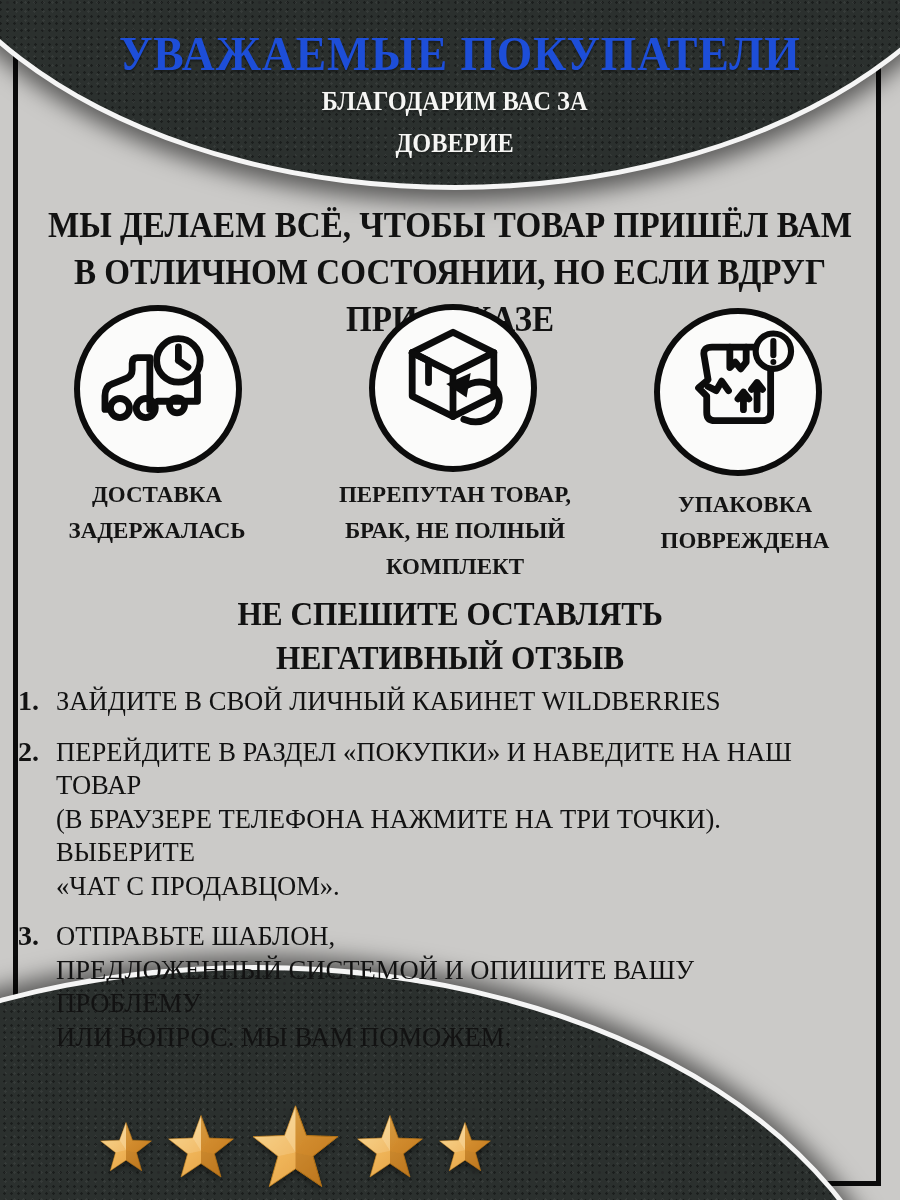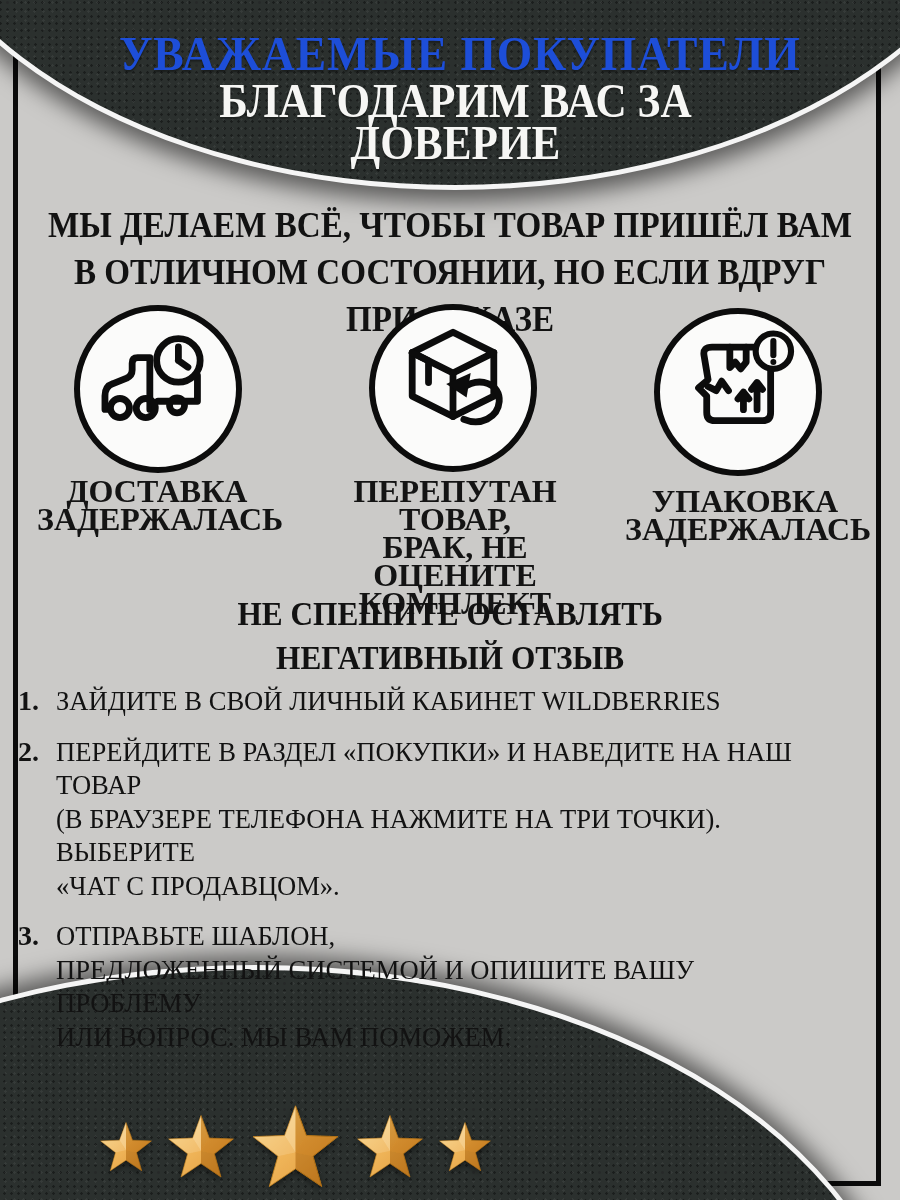--- a/index.html
+++ b/index.html
@@ -38,36 +38,36 @@
   .cond{display:inline-block; transform:scaleX(.92); transform-origin:center top;}
   .cond-left{display:inline-block; transform:scaleX(.95); transform-origin:left top; white-space:pre-line;}
   .title{
     left:20px; top:26px; width:880px;
     font-size:48px; font-weight:700; letter-spacing:1px;
     color:#1d4ed8; text-shadow:0 2px 2px rgba(0,0,0,.4);
   }
   .title .cond{transform:scaleX(.95);}
   .subtitle{
     left:10px; top:80px; width:890px;
-    font-size:48px; line-height:42px; font-weight:700; color:#f6f6f4;
+    font-size:27px; line-height:42px; font-weight:700; color:#f6f6f4;
     text-shadow:0 2px 2px rgba(0,0,0,.35);
   }
   .subtitle .cond{transform:scaleX(.9);}
   .intro{
     left:0; top:202px; width:900px;
     font-size:36px; line-height:47px; font-weight:700; color:#121212;
   }
   .circle{
     position:absolute; z-index:3; width:168px; height:168px;
     background:#fbfbfa; border:6px solid #0c0c0c; border-radius:50%;
     box-sizing:border-box; display:flex; align-items:center; justify-content:center;
   }
   .circle svg{width:136px; height:136px;}
   .issue-label{
-    font-size:32px; line-height:28px; font-weight:700; color:#141414;
+    font-size:23px; line-height:36px; font-weight:700; color:#141414;
   }
   .warning{
     left:0; top:592px; width:900px;
     font-size:34px; line-height:44px; font-weight:700; color:#121212;
   }
   .steps{left:18px; top:684px; width:864px;}
   .step{display:flex; align-items:flex-start; margin-bottom:17px;}
   .step-num{
     flex:0 0 38px; font-size:28px; font-weight:700; color:#121212; line-height:33px;
   }
@@ -136,39 +136,39 @@
         <path d="M50 9 L80 24 L50 39 L20 24 Z"></path>
         <path d="M20 24 V56 L50 71 L80 56 V24"></path>
         <path d="M50 39 V71"></path>
         <path d="M20 24 L32 30 L32 46"></path>
         <path d="M57 50 C70 41 85 47 84 60 C83 72 70 78 58 73"></path>
       </g>
       <polygon points="45,47 63,39 60,57" fill="#0c0c0c"></polygon>
     </svg>
   </div>
   <div class="abs center issue-label pre" style="left:325px;top:477px;width:260px;">ПЕРЕПУТАН ТОВАР,
-БРАК, НЕ ОЦЕНИТЕ
+БРАК, НЕ ПОЛНЫЙ
 КОМПЛЕКТ</div>
 
   <div class="circle" style="left:654px;top:308px;">
     <svg viewBox="0 0 100 100">
       <g fill="none" stroke="#0c0c0c" stroke-width="5" stroke-linecap="round" stroke-linejoin="round">
         <path d="M31 17 H68 Q74 17 74 23 V65 Q74 71 68 71 H33 Q27 71 27 65 V53 L21 47 L28 41 L25 23 Q24 17 31 17 Z"></path>
         <path d="M28 46 L34 49 L38 42 L43 49"></path>
         <path d="M44 17 V32 L48 28 L52 33 L56 28 V17"></path>
         <path d="M54 63 V51 M50 55 L54 50 L58 55"></path>
         <path d="M64 63 V44 M60 48 L64 43 L68 48"></path>
         <circle cx="76" cy="20" r="13" fill="#fbfbfa" stroke-width="4.5"></circle>
         <path d="M76 12.5 V23" stroke-width="4.5"></path>
       </g>
       <circle cx="76" cy="28" r="2.2" fill="#0c0c0c"></circle>
     </svg>
   </div>
   <div class="abs center issue-label pre" style="left:625px;top:487px;width:240px;">УПАКОВКА
-ЗАДЕРЖАЛАСЬ</div>
+ПОВРЕЖДЕНА</div>
 
   <div class="abs center warning">
     <span class="cond pre">НЕ СПЕШИТЕ ОСТАВЛЯТЬ
 НЕГАТИВНЫЙ ОТЗЫВ</span>
   </div>
 
   <div class="abs steps">
     <div class="step">
       <span class="step-num">1.</span>
       <span class="step-text"><span class="cond-left">ЗАЙДИТЕ В СВОЙ ЛИЧНЫЙ КАБИНЕТ WILDBERRIES</span></span>

